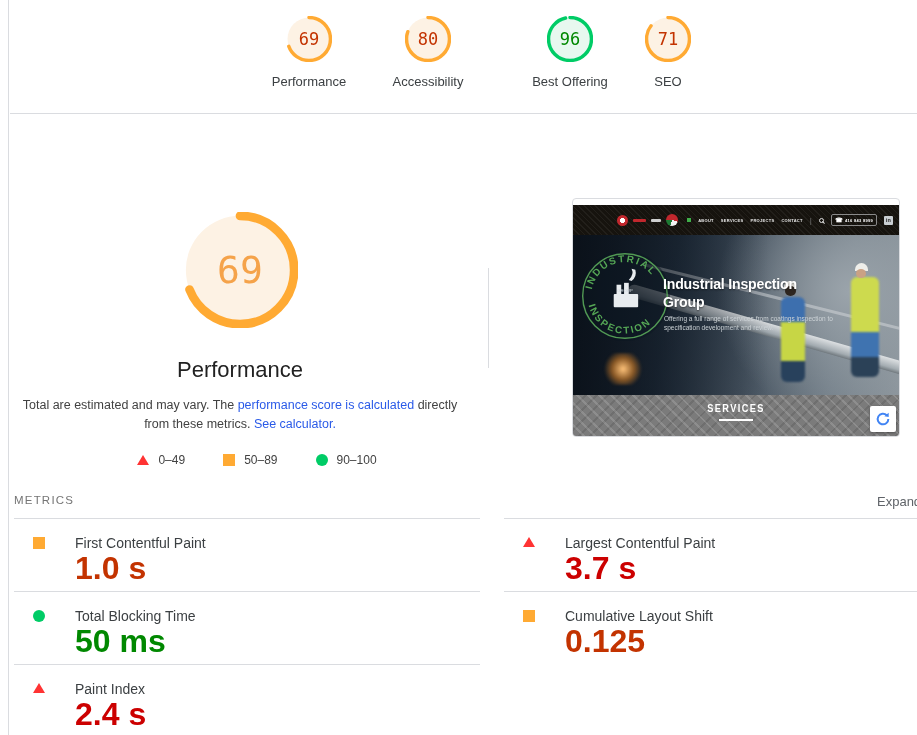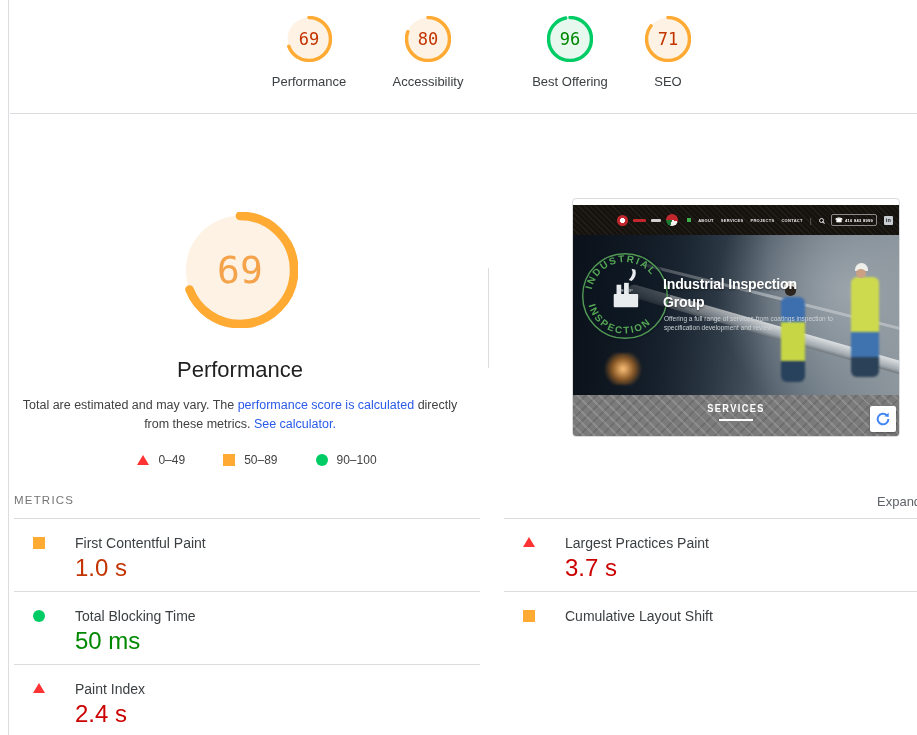--- a/index.html
+++ b/index.html
@@ -56,21 +56,21 @@
   
   .metrics-title{position:absolute;left:14px;top:494px;font-size:11.5px;letter-spacing:1.2px;color:var(--muted);}
   .expand-link{position:absolute;left:877px;top:494px;font-size:13px;color:#5f6368;white-space:nowrap;cursor:pointer;}
   .metric-col{position:absolute;top:518px;border-top:1px solid var(--divider);}
   .metric-col.left{left:14px;width:466px;}
   .metric-col.right{left:504px;width:436px;}
   .metric-row{display:flex;gap:30px;min-height:73px;padding:16px 0 0 19px;border-bottom:1px solid var(--divider);}
   .metric-row:last-child{border-bottom:none;}
   .metric-row .status-icon{margin-top:2px;}
   .metric-label{font-size:14px;line-height:17px;color:var(--label);}
-  .metric-value{margin-top:3px;font-size:24px;line-height:26px;}
+  .metric-value{margin-top:3px;font-size:32px;line-height:26px;font-weight:bold;}
   .m-average .metric-value{color:var(--average-text);}
   .m-pass .metric-value{color:var(--pass-text);}
   .m-fail .metric-value{color:var(--fail-text);}
 
   
   .thumb{position:absolute;left:572px;top:198px;width:328px;height:239px;border:1px solid var(--divider);
     border-radius:4px;overflow:hidden;background:#fff;cursor:pointer;}
   .t-header{position:absolute;left:0;top:6px;width:100%;height:30px;background-color:#16130e;
     background-image:repeating-linear-gradient(45deg,rgba(255,255,255,.05) 0 1px,transparent 1px 4px);
     display:flex;align-items:center;padding:0 6px;}
@@ -298,24 +298,25 @@
         <div class="metric-label">Paint Index</div>
         <div class="metric-value">2.4 s</div>
       </div>
     </div>
   </div>
 
   <div class="metric-col right">
     <div class="metric-row m-fail">
       <span class="status-icon"></span>
       <div>
-        <div class="metric-label">Largest Practices Paint</div>
+        <div class="metric-label">Largest Contentful Paint</div>
         <div class="metric-value">3.7 s</div>
       </div>
     </div>
     <div class="metric-row m-average">
       <span class="status-icon"></span>
       <div>
         <div class="metric-label">Cumulative Layout Shift</div>
+        <div class="metric-value">0.125</div>
       </div>
     </div>
   </div>
 </div>
 
 </body></html>

